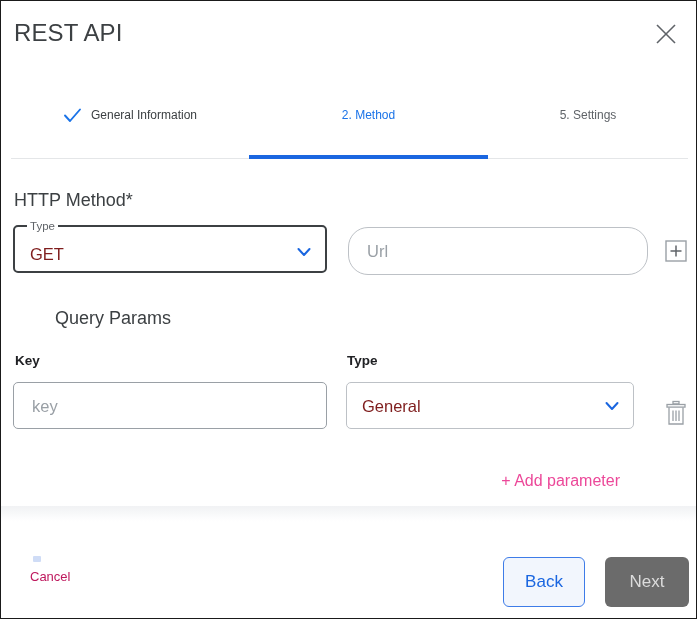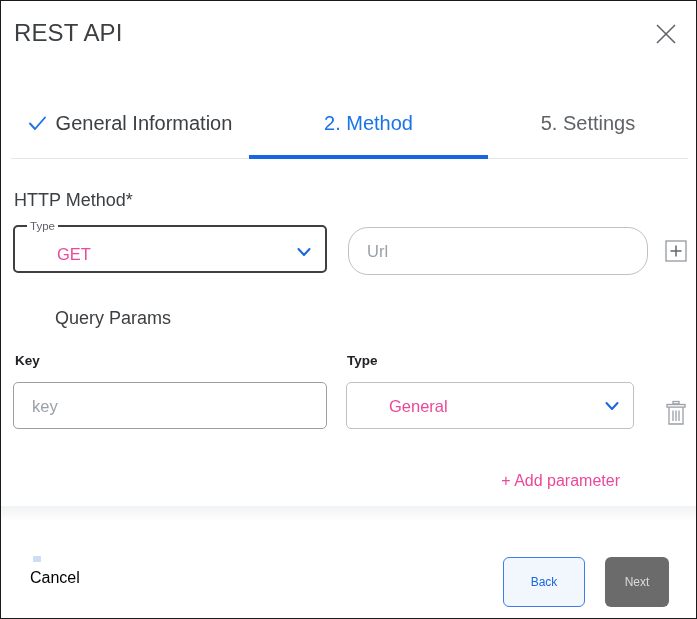--- a/index.html
+++ b/index.html
@@ -62,26 +62,26 @@
   .tab-underline-track {
     position: absolute;
     left: 0;
     bottom: 0;
     width: 677px;
     height: 1px;
     background: #e4e6e8;
   }
   .tab {
     position: absolute;
-    bottom: 8px;
+    bottom: 16px;
     height: 56px;
     display: flex;
     align-items: center;
     justify-content: center;
-    font-size: 20px;
+    font-size: 12px;
     cursor: pointer;
     white-space: nowrap;
   }
   .tab-0 { left: 0px;   width: 238px; color: #3c4043; }
   .tab-1 { left: 238px; width: 239px; color: #1a73e8; }
   .tab-2 { left: 477px; width: 200px; color: #5f6368; }
   .tab-check {
     color: #1a73e8;
     margin-right: 9px;
     display: inline-flex;
@@ -154,23 +154,22 @@
     line-height: 13px;
     white-space: nowrap;
   }
   .field-value {
     position: absolute;
     left: 15px;
     top: 50%;
     transform: translateY(-50%);
     margin-top: 5px;
     font-size: 16.5px;
-    color: #ec4899;
-    white-space: nowrap;
-    margin-left: 27px;
+    color: #7f1d1d;
+    white-space: nowrap;
   }
   .field-value.centered { margin-top: 0; }
   .field-placeholder {
     position: absolute;
     left: 18px;
     top: 50%;
     transform: translateY(-50%);
     font-size: 16.5px;
     color: #9aa0a6;
     white-space: nowrap;
@@ -240,55 +239,55 @@
     left: 0;
     top: 521px;
     width: 697px;
     height: 96px;
     background: #ffffff;
   }
   .cancel-link {
     position: absolute;
     left: 29px;
     top: 47px;
-    font-size: 16px;
-    color: #000000;
+    font-size: 13px;
+    color: #be185d;
     cursor: pointer;
     white-space: nowrap;
   }
   .blue-speck {
     position: absolute;
     left: 32px;
     top: 34px;
     width: 8px;
     height: 6px;
     background: #cfdcf6;
     border-radius: 1px;
   }
   .btn {
     position: absolute;
     box-sizing: border-box;
     display: flex;
     align-items: center;
     justify-content: center;
     border-radius: 6px;
-    font-size: 12px;
+    font-size: 17px;
     cursor: pointer;
     white-space: nowrap;
   }
   #backBtn {
     left: 502px; top: 556px;
     width: 82px; height: 50px;
     border: 1px solid #3e7ce8;
     background: #f2f6fd;
     color: #1a66e0;
   }
   #nextBtn {
     left: 604px; top: 556px;
-    width: 64px; height: 50px;
+    width: 84px; height: 50px;
     border: none;
     background: #6b6b6b;
     color: #dcdcdc;
     text-align: center;
   }
 </style>
 </head>
 <body>
 
 <div id="dialog">

